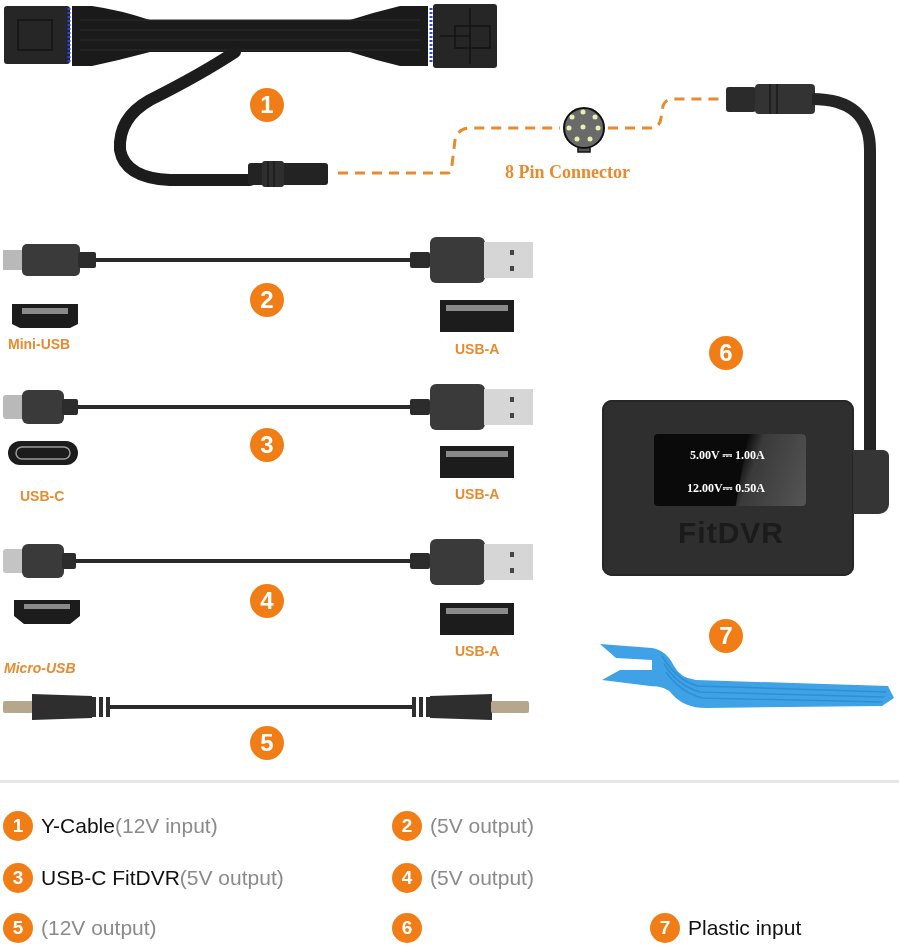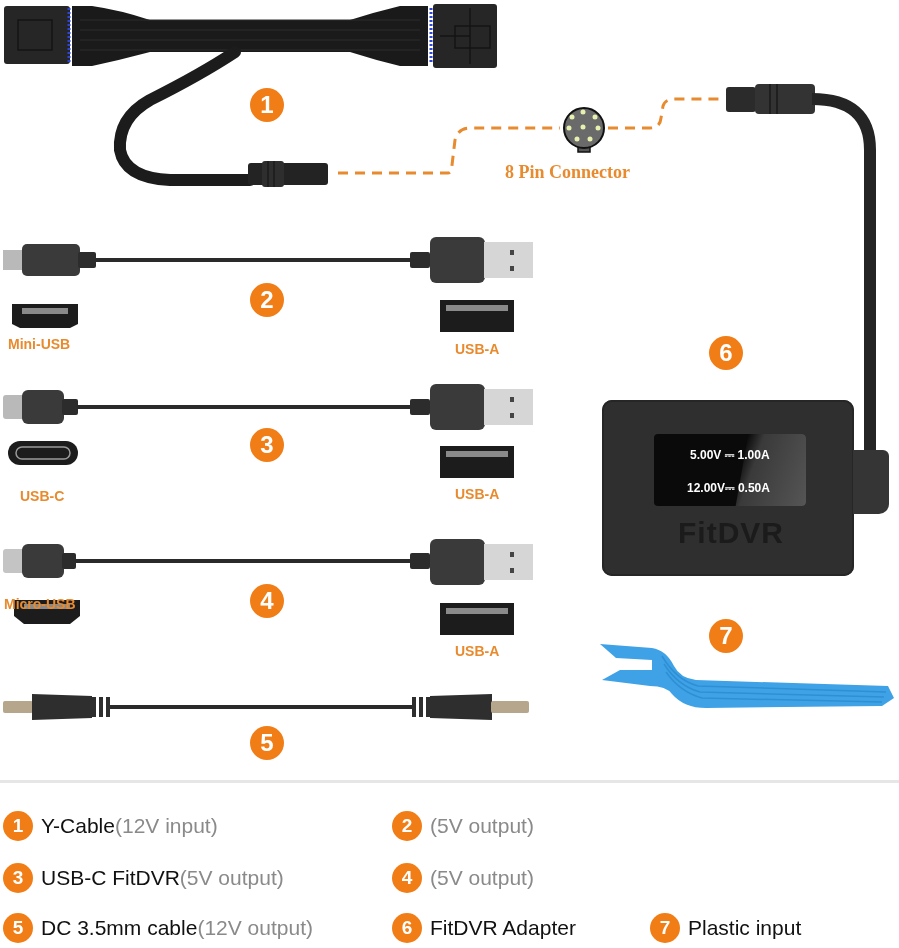--- a/index.html
+++ b/index.html
@@ -7,21 +7,21 @@
   .abs { position: absolute; }
   .badge { position: absolute; width: 34px; height: 34px; border-radius: 50%; background: #f07d16; color: #fff; font-weight: bold; font-size: 24px; line-height: 34px; text-align: center; font-family: "Liberation Sans", sans-serif; }
   .orange-label { position: absolute; color: #e88a2e; font-weight: bold; font-size: 14px; font-family: Liberation Serif, serif; }
   .divider { position: absolute; left: 0; top: 780px; width: 899px; height: 3px; background: #e6e6e6; }
   .legend-item { position: absolute; display: flex; align-items: center; font-size: 21px; font-family: "Liberation Sans", sans-serif; white-space: nowrap; }
   .legend-badge { width: 30px; height: 30px; border-radius: 50%; background: #f07d16; color: #fff; font-weight: bold; font-size: 19px; line-height: 30px; text-align: center; margin-right: 8px; flex: none; }
   .legend-name { color: #111; }
   .legend-note { color: #8a8a8a; }
   svg { position: absolute; overflow: visible; }
   .port-label { position: absolute; color: #e88a2e; font-weight: bold; font-size: 14px; }
-  .screen-line { position: absolute; color: #fff; font-weight: bold; font-size: 12px; font-family: Liberation Sans, sans-serif; white-space: nowrap; }
+  .screen-line { position: absolute; color: #fff; font-weight: bold; font-size: 12px; font-family: Liberation Serif, serif; white-space: nowrap; }
   .brand { position: absolute; color: #1b1b1b; font-weight: bold; font-size: 30px; letter-spacing: 1px; font-family: "Liberation Sans", sans-serif; }
 </style>
 </head>
 <body>
 
 <svg width="899" height="200" style="left:0;top:0;">
 
   <rect x="4" y="6" width="66" height="58" rx="3" fill="#262626"></rect>
   <rect x="18" y="20" width="34" height="30" fill="none" stroke="#141414" stroke-width="1.5"></rect>
 
@@ -140,21 +140,21 @@
   <rect x="484" y="10" width="49" height="36" fill="#d6d6d6"></rect>
   <rect x="510" y="18" width="4" height="5" fill="#444"></rect>
     <rect x="510" y="34" width="4" height="5" fill="#444"></rect>
 </svg>
 <div class="badge" style="left:250px;top:584px;">4</div>
 
 <svg width="70" height="28" style="left:12px;top:598px;">
   <path d="M2 2 L68 2 L68 18 L58 26 L12 26 L2 18 Z" fill="#1c1c1c"></path>
   <rect x="12" y="6" width="46" height="5" fill="#8a8a8a"></rect>
 </svg>
-<div class="port-label" style="left:4px;top:596px;">Micro-USB</div>
+<div class="port-label" style="left:4px;top:660px;font-style:italic;">Micro-USB</div>
 
 <svg width="74" height="32" style="left:440px;top:603px;">
   <rect x="0" y="0" width="74" height="32" fill="#1c1c1c"></rect>
   <rect x="6" y="5" width="62" height="6" fill="#8a8a8a"></rect>
 </svg>
 <div class="port-label" style="left:455px;top:643px;">USB-A</div>
 
 <svg width="540" height="40" style="left:0;top:686px;">
   <rect x="3" y="15" width="30" height="12" rx="2" fill="#b5a68c"></rect>
   <path d="M32 8 L92 10 L92 32 L32 34 Z" fill="#2e2e2e"></path>
@@ -206,23 +206,21 @@
   <span class="legend-badge">3</span>
   <span class="legend-name">USB-C FitDVR</span>
   <span class="legend-note">(5V output)</span>
 </div>
 <div class="legend-item" style="left:392px;top:863px;">
   <span class="legend-badge">4</span>
   <span class="legend-note">(5V output)</span>
 </div>
 <div class="legend-item" style="left:3px;top:913px;">
   <span class="legend-badge">5</span>
-  <span class="legend-name">DC 3.5mm cable</span>
   <span class="legend-note">(12V output)</span>
 </div>
 <div class="legend-item" style="left:392px;top:913px;">
   <span class="legend-badge">6</span>
-  <span class="legend-name">FitDVR Adapter</span>
 </div>
 <div class="legend-item" style="left:650px;top:913px;">
   <span class="legend-badge">7</span>
   <span class="legend-name">Plastic input</span>
 </div>
 
 </body></html>

